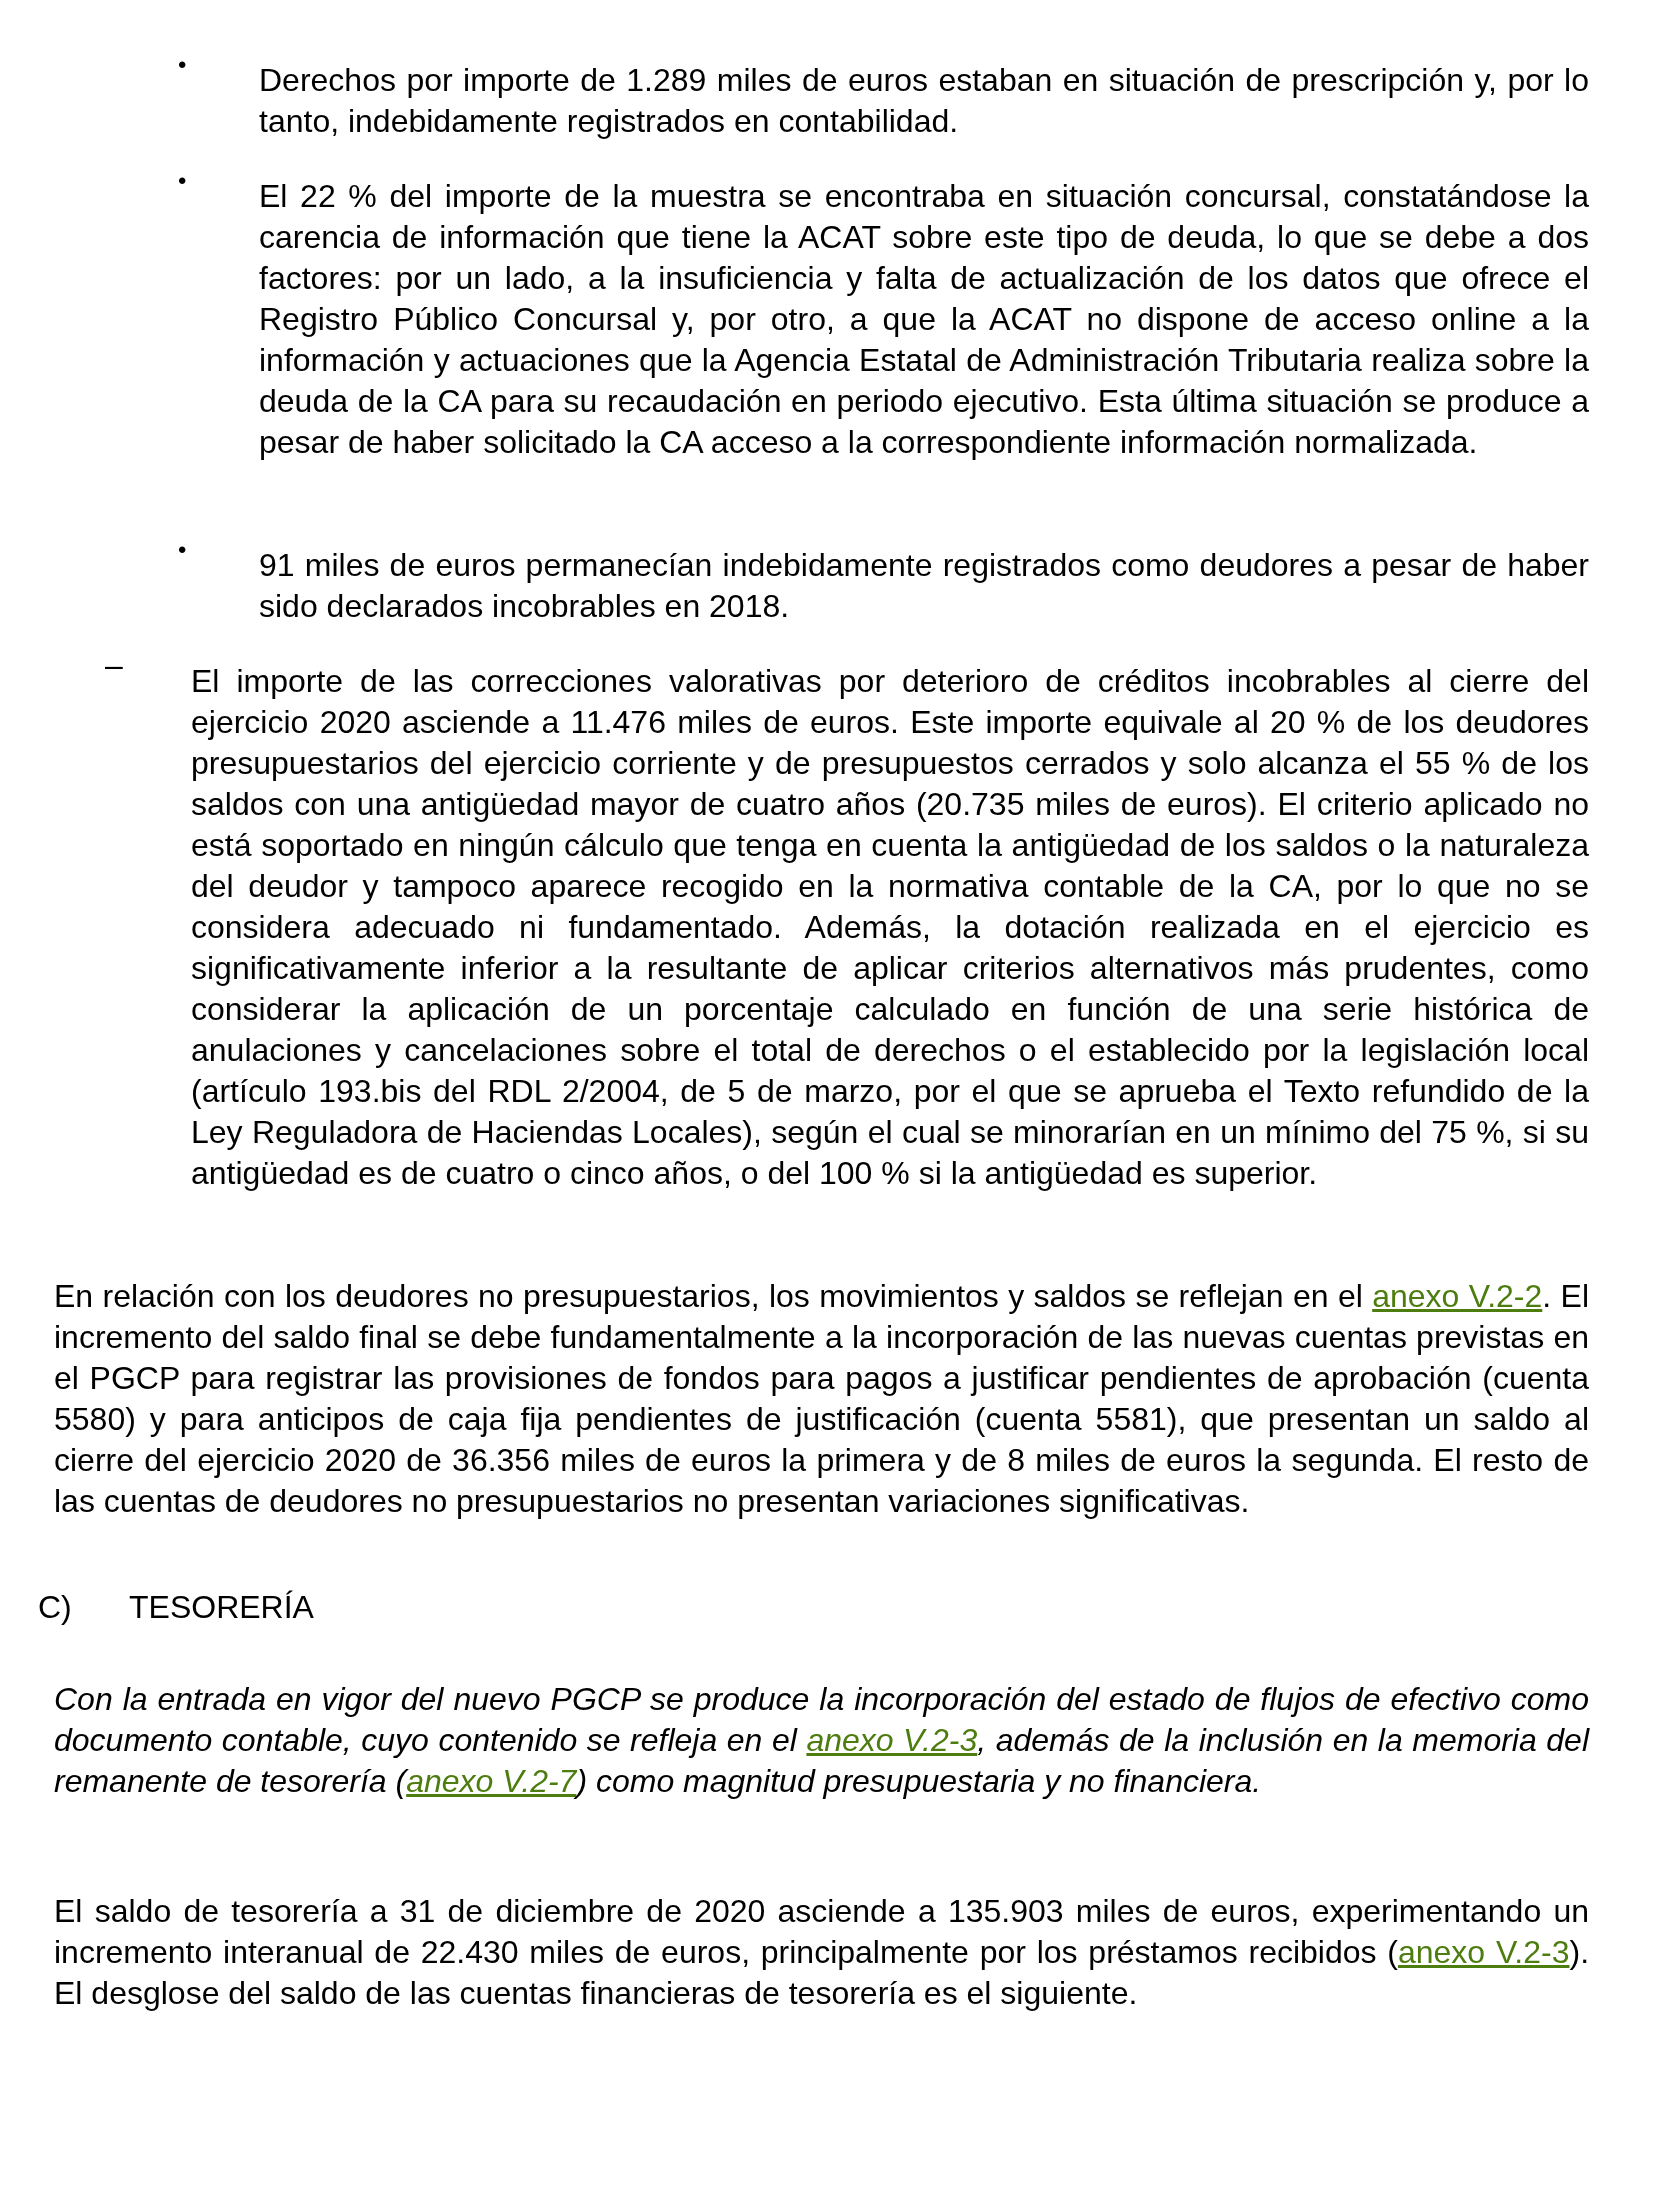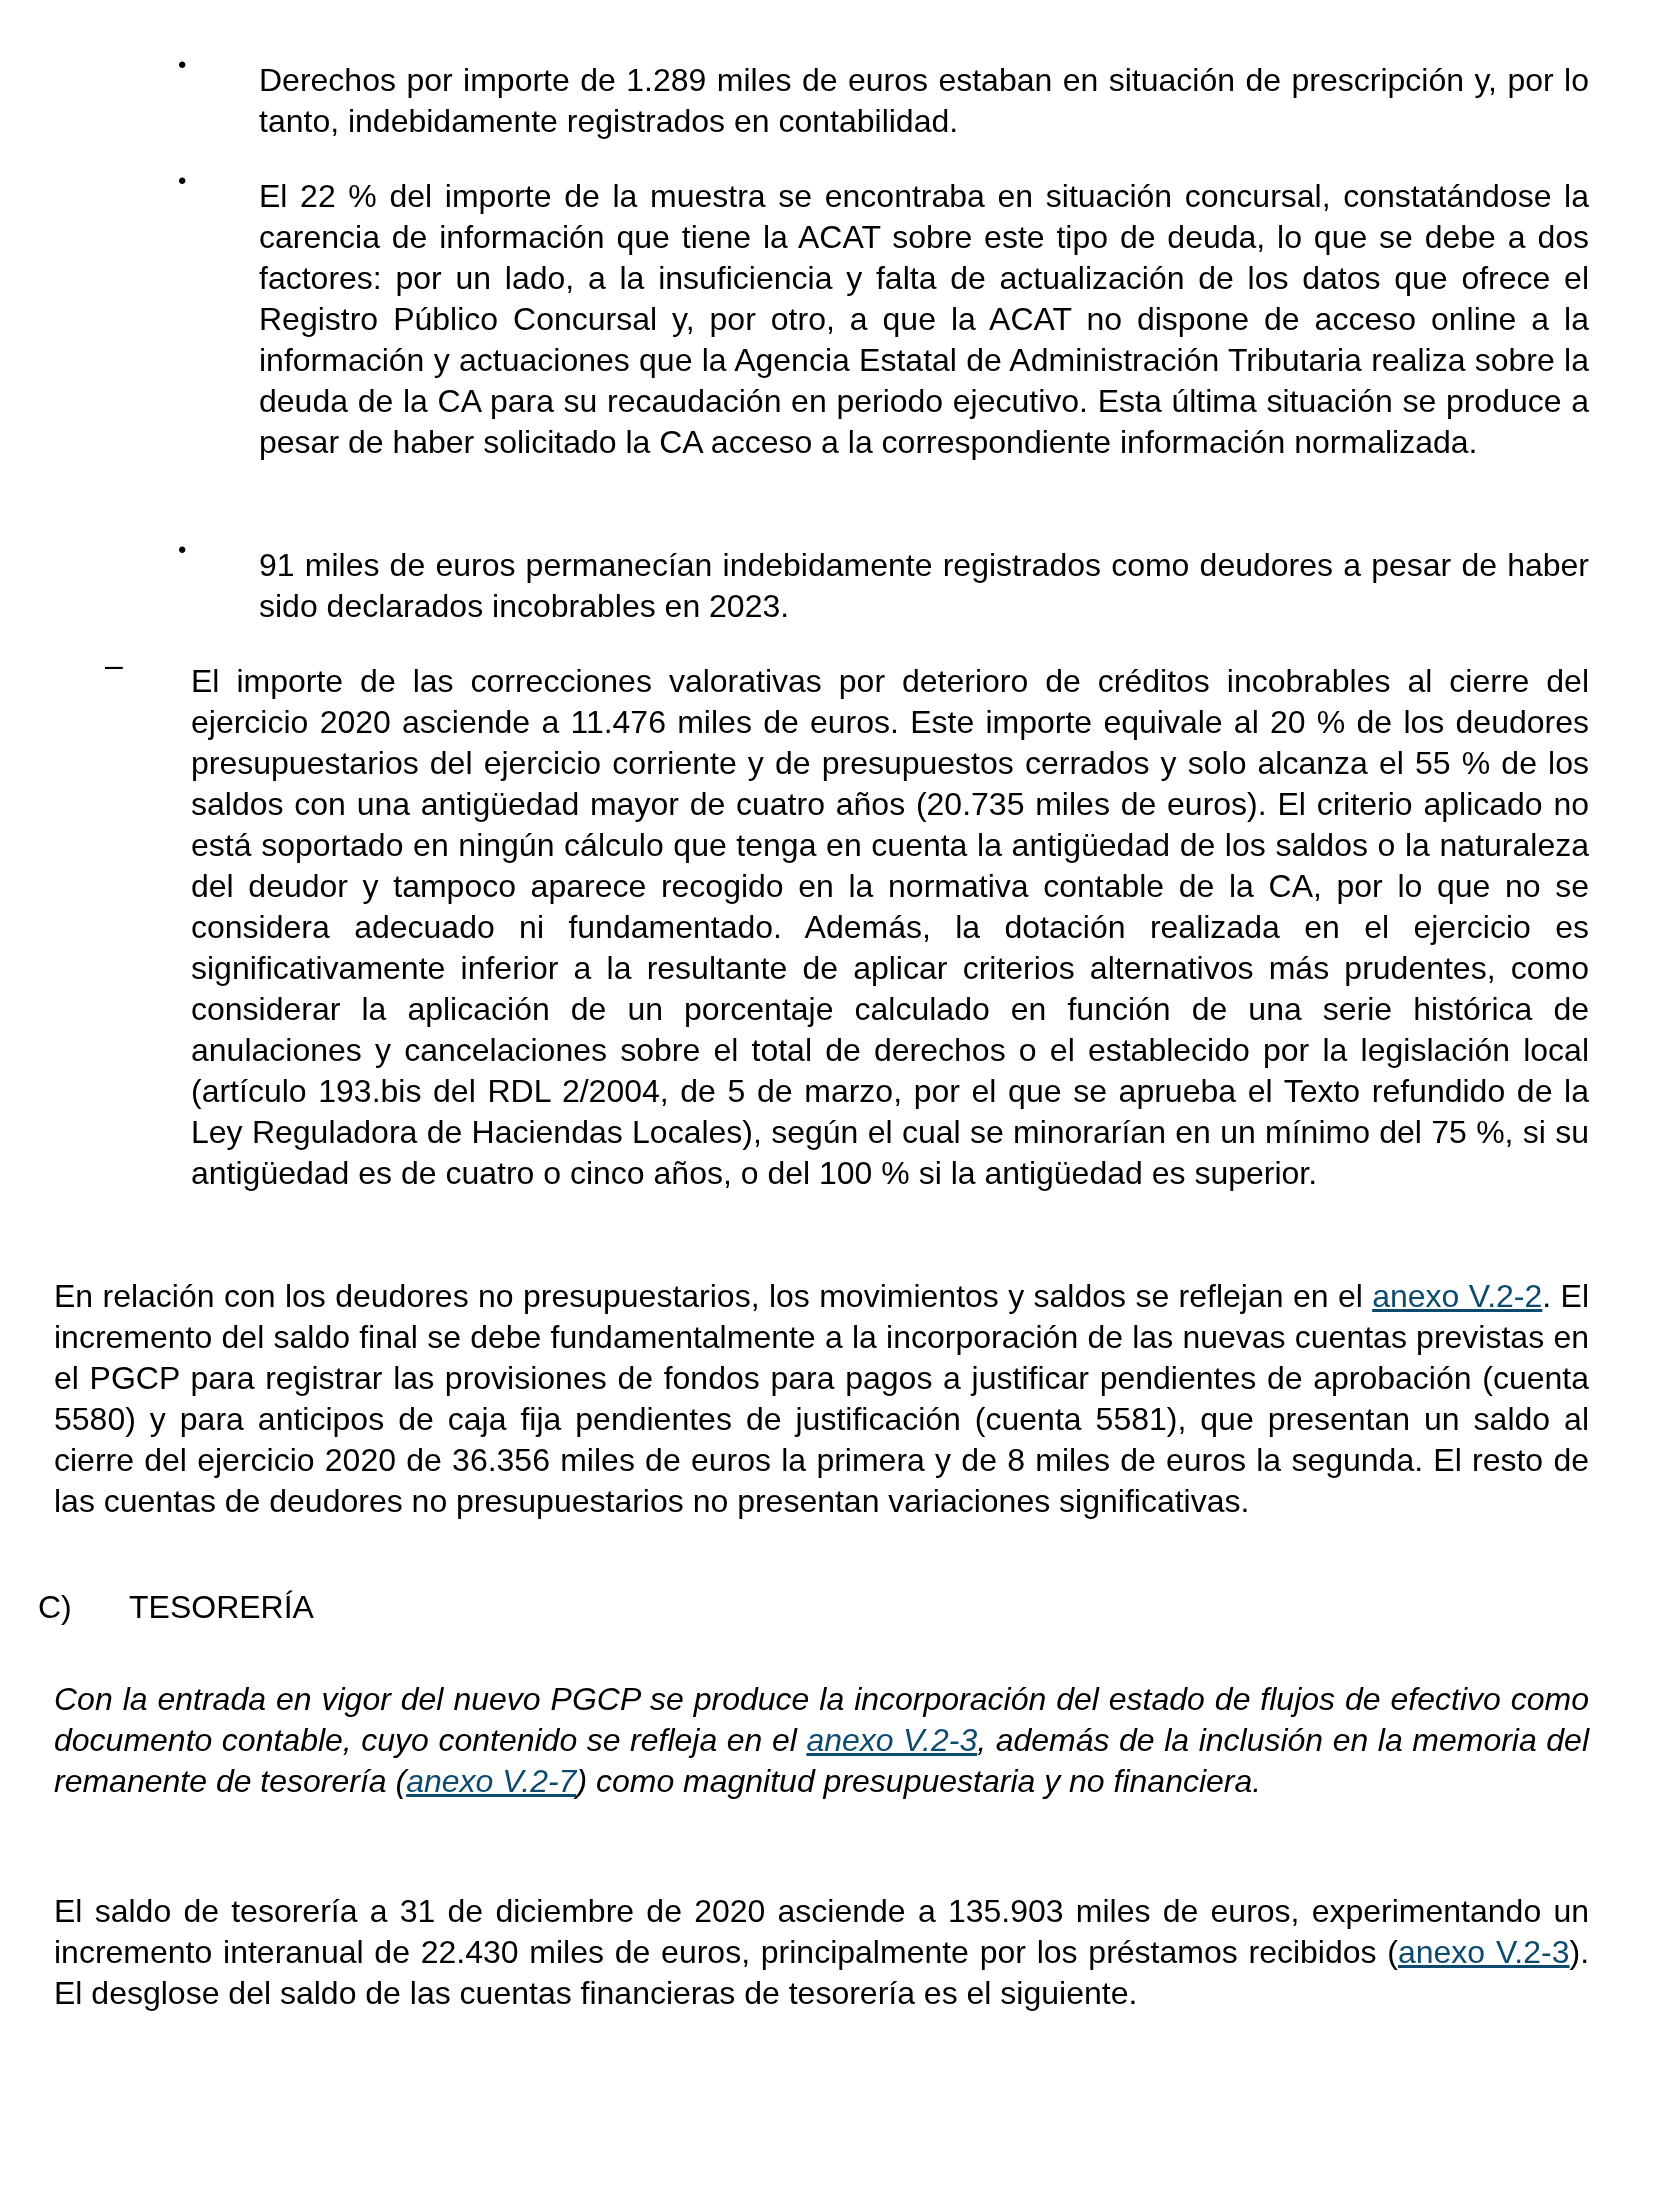--- a/index.html
+++ b/index.html
@@ -41,41 +41,41 @@
     position: absolute;
     left: 38px;
     width: 1567px;
   }
   .heading {
     position: absolute;
     left: 38px;
     width: 1567px;
   }
   .heading .letter { display: inline-block; width: 91px; }
-  a.link { color: #0c4a6e; text-decoration: underline; }
+  a.link { color: #4d7c0f; text-decoration: underline; }
   .ul { }
 </style>
 </head>
 <body>
 
 <div class="page">
 
   <div class="bullet-item" style="top:44px;">
     <span class="marker">•</span>
     <p>Derechos por importe de 1.289 miles de euros estaban en situación de prescripción y, por lo tanto, indebidamente registrados en contabilidad.</p>
   </div>
 
   <div class="bullet-item" style="top:160px;">
     <span class="marker">•</span>
     <p>El 22 % del importe de la muestra se encontraba en situación concursal, constatándose la carencia de información que tiene la ACAT sobre este tipo de deuda, lo que se debe a dos factores: por un lado, a la insuficiencia y falta de actualización de los datos que ofrece el Registro Público Concursal y, por otro, a que la ACAT no dispone de acceso online a la información y actuaciones que la Agencia Estatal de Administración Tributaria realiza sobre la deuda de la CA para su recaudación en periodo ejecutivo. Esta última situación se produce a pesar de haber solicitado la CA acceso a la correspondiente información normalizada.</p>
   </div>
 
   <div class="bullet-item" style="top:529px;">
     <span class="marker">•</span>
-    <p>91 miles de euros permanecían indebidamente registrados como deudores a pesar de haber sido declarados incobrables en 2023.</p>
+    <p>91 miles de euros permanecían indebidamente registrados como deudores a pesar de haber sido declarados incobrables en 2018.</p>
   </div>
 
   <div class="dash-item" style="top:645px;">
     <span class="marker">–</span>
     <p>El importe de las correcciones valorativas por deterioro de créditos incobrables al cierre del ejercicio 2020 asciende a 11.476 miles de euros. Este importe equivale al 20 % de los deudores presupuestarios del ejercicio corriente y de presupuestos cerrados y solo alcanza el 55 % de los saldos con una antigüedad mayor de cuatro años (20.735 miles de euros). El criterio aplicado no está soportado en ningún cálculo que tenga en cuenta la antigüedad de los saldos o la naturaleza del deudor y tampoco aparece recogido en la normativa contable de la CA, por lo que no se considera adecuado ni fundamentado. Además, la dotación realizada en el ejercicio es significativamente inferior a la resultante de aplicar criterios alternativos más prudentes, como considerar la aplicación de un porcentaje calculado en función de una serie histórica de anulaciones y cancelaciones sobre el total de derechos o el establecido por la legislación local (artículo 193.bis del RDL 2/2004, de 5 de marzo, por el que se aprueba el Texto refundido de la Ley Reguladora de Haciendas Locales), según el cual se minorarían en un mínimo del 75 %, si su antigüedad es de cuatro o cinco años, o del 100 % si la antigüedad es superior.</p>
   </div>
 
   <div class="para" style="top:1260px;">
     <p><span>En relación con los </span><span class="ul">deudores no presupuestarios</span><span>, los movimientos y saldos se reflejan en el </span><a class="link" href="#">anexo V.2-2</a><span>. El incremento del saldo final se debe fundamentalmente a la incorporación de las nuevas cuentas previstas en el PGCP para registrar las provisiones de fondos para pagos a justificar pendientes de aprobación (cuenta 5580) y para anticipos de caja fija pendientes de justificación (cuenta 5581), que presentan un saldo al cierre del ejercicio 2020 de 36.356 miles de euros la primera y de 8 miles de euros la segunda. El resto de las cuentas de deudores no presupuestarios no presentan variaciones significativas.</span></p>
   </div>

